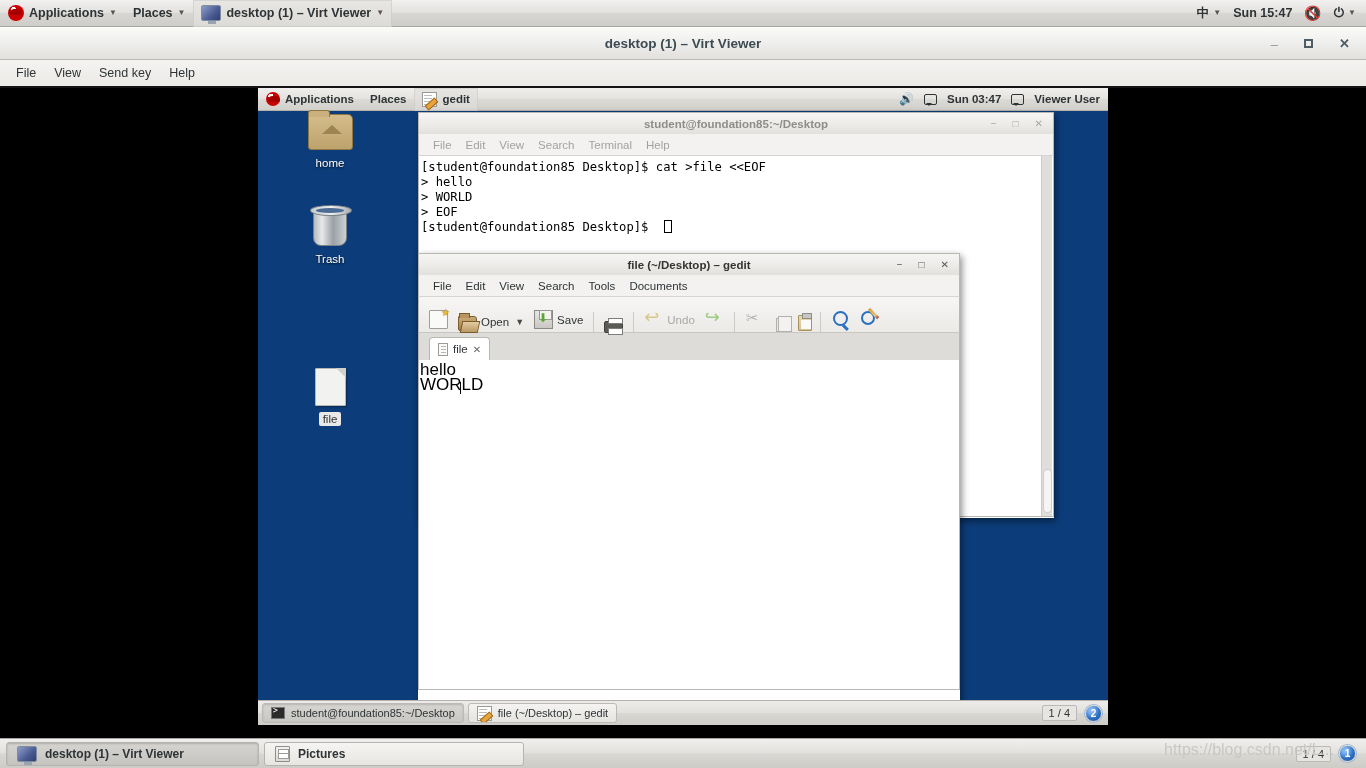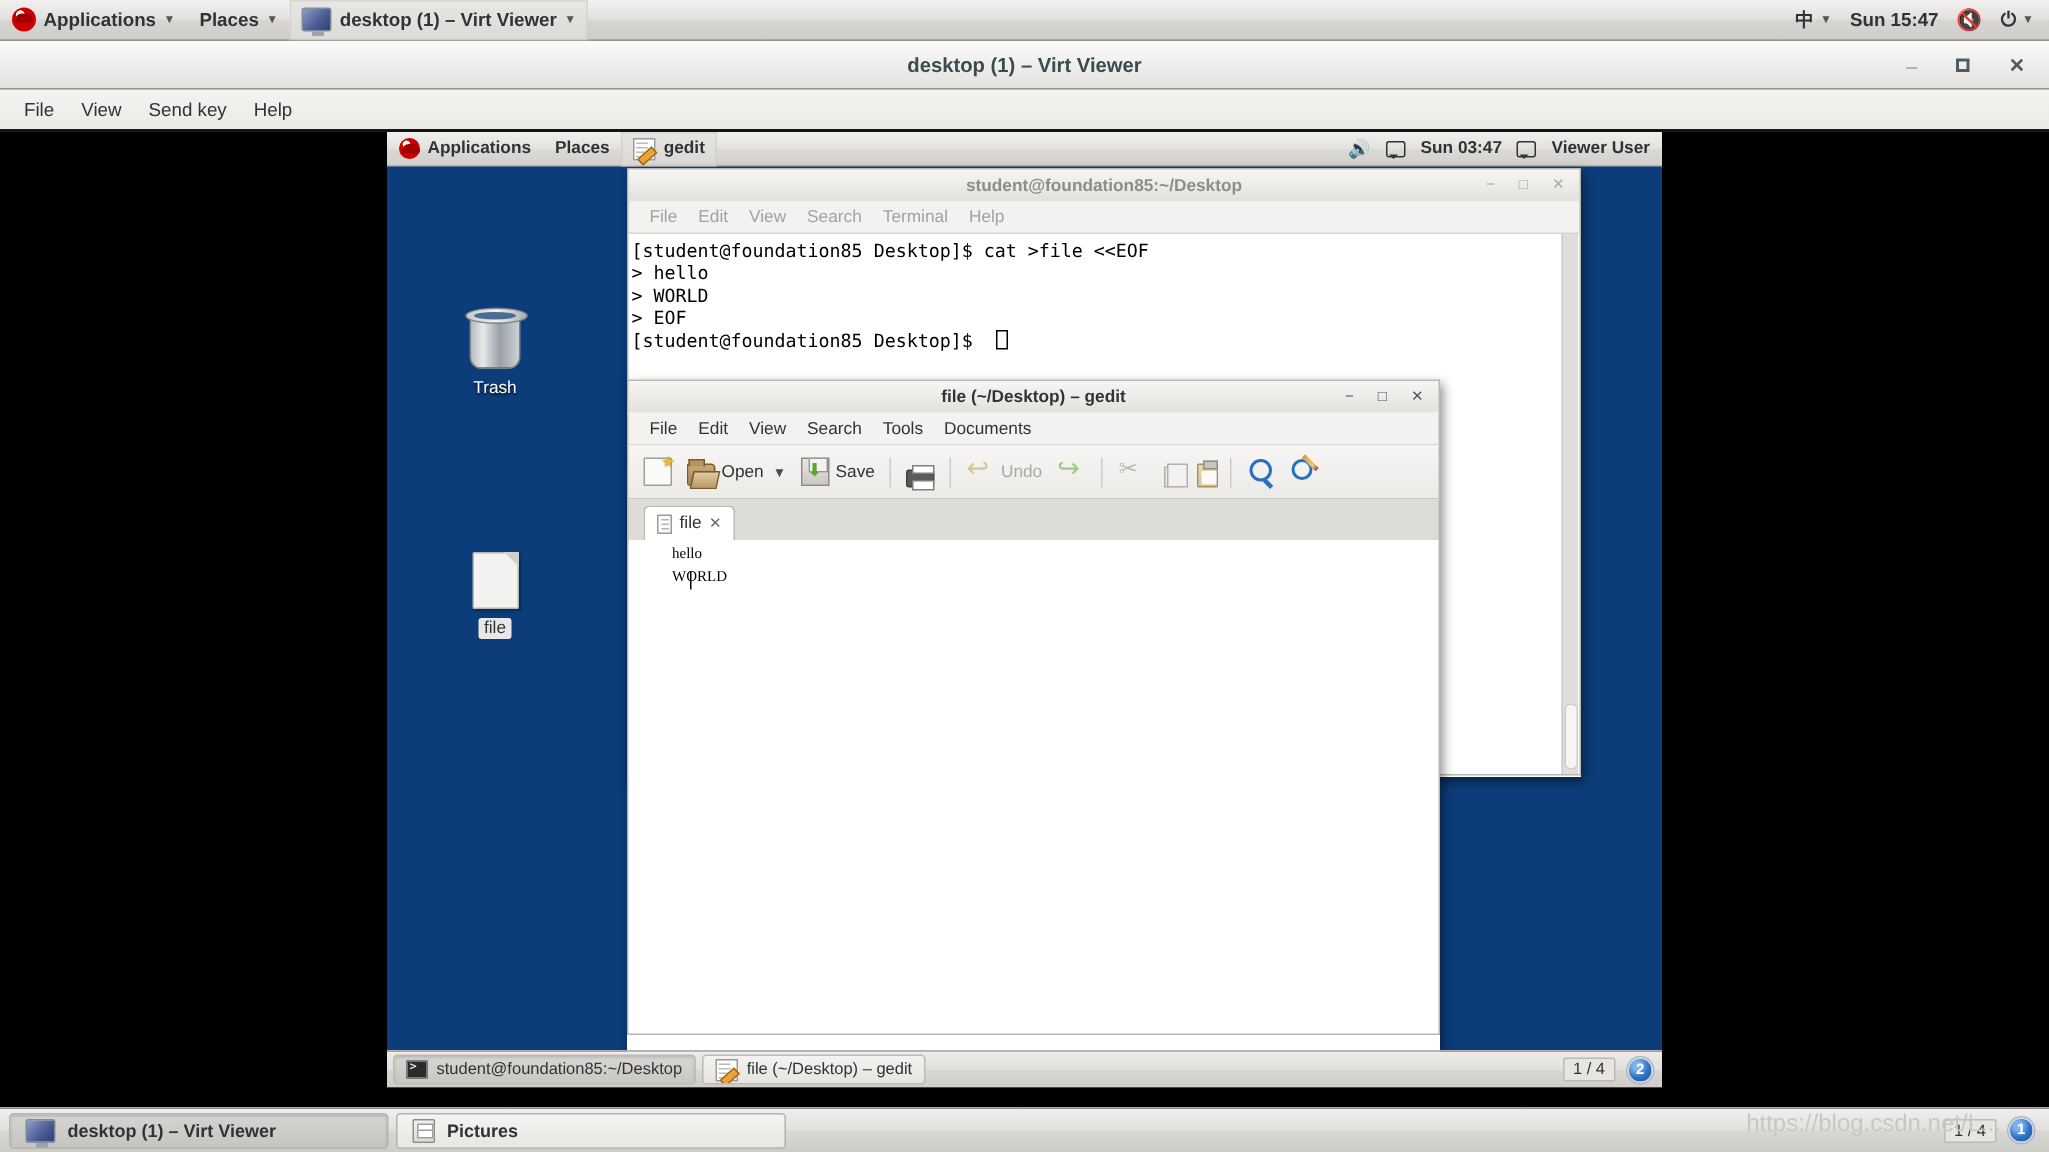--- a/index.html
+++ b/index.html
@@ -250,21 +250,21 @@
     background: #e0dedb; border-left: 1px solid #cdcbc7;
   }
   .term-scroll .thumb {
     position: absolute; left: 1px; bottom: 3px; width: 9px; height: 44px;
     background: #f6f5f4; border: 1px solid #cfcdc9; border-radius: 4px;
   }
 
   
   #gedit { left: 160px; top: 165px; width: 542px; height: 448px; }
   .gedit-toolbar {
-    height: 36px; display:flex; align-items:center; gap: 2px; padding: 0 6px;
+    height: 36px; display:flex; align-items:flex-end; gap: 2px; padding: 0 6px;
     background: linear-gradient(180deg,#f7f6f5 0%,#eceae7 100%);
     border-left:1px solid #b9b7b2; border-right:1px solid #b9b7b2;
     border-bottom: 1px solid #c9c7c3;
   }
   .tb { display:flex; align-items:center; gap:4px; padding: 3px 4px; border-radius: 3px; }
   .tb .tlabel { font-size: 11.5px; color: #2e3436; }
   .tb.dis .tlabel { color: #aaa9a6; }
   .tbsep { width: 1px; height: 20px; background: #cdcbc7; margin: 0 4px; }
 
   .ic { width: 19px; height: 19px; position: relative; flex: none; display:inline-block; }
@@ -375,22 +375,22 @@
     background:#b5b5b1; box-shadow: 0 3px 0 #b5b5b1, 0 6px 0 #b5b5b1;
   }
   .tab-x { font-size: 10px; color: #666; }
 
   .gedit-doc {
     height: 330px; background: #fff; overflow: hidden;
     border-left:1px solid #b9b7b2; border-right:1px solid #b9b7b2; border-bottom:1px solid #b9b7b2;
     padding: 2px 0 0 1px;
   }
   .gedit-doc pre {
-    font-family: Liberation Serif, serif;
-    font-size: 10px; line-height: 15px; color: #000; white-space: pre; padding-left: 28px;
+    font-family: Liberation Sans, sans-serif;
+    font-size: 17px; line-height: 15px; color: #000; white-space: pre;
   }
   .caret-bar {
     display:inline-block; width:1px; height: 12px; background:#000; vertical-align:-2px;
   }
 
   
   .guest-taskbar {
     position: absolute; left: 0; bottom: 0; width: 850px; height: 25px;
     background: linear-gradient(180deg,#eeecea 0%,#e2e0dc 50%,#d9d7d3 51%,#cfcdc8 100%);
     border-top: 1px solid #b3b1ac;
@@ -542,20 +542,24 @@
           </div>
           <div class="guest-right">
             <span class="spk">🔊</span>
             <span class="user-ico"></span>
             <span>Sun 03:47</span>
             <span class="user-ico"></span>
             <span>Viewer User</span>
           </div>
         </div>
 
+        <div class="desk-icon" style="left:34px; top:26px;">
+          <div class="ico-home"></div>
+          <span class="lbl">home</span>
+        </div>
         <div class="desk-icon" style="left:34px; top:110px;margin-top:10px;">
           <div class="ico-trash"></div>
           <span class="lbl">Trash</span>
         </div>
         <div class="desk-icon selected" style="left:34px; top:280px;">
           <div class="ico-file"></div>
           <span class="lbl">file</span>
         </div>
 
         <div class="gwin" id="terminal">

